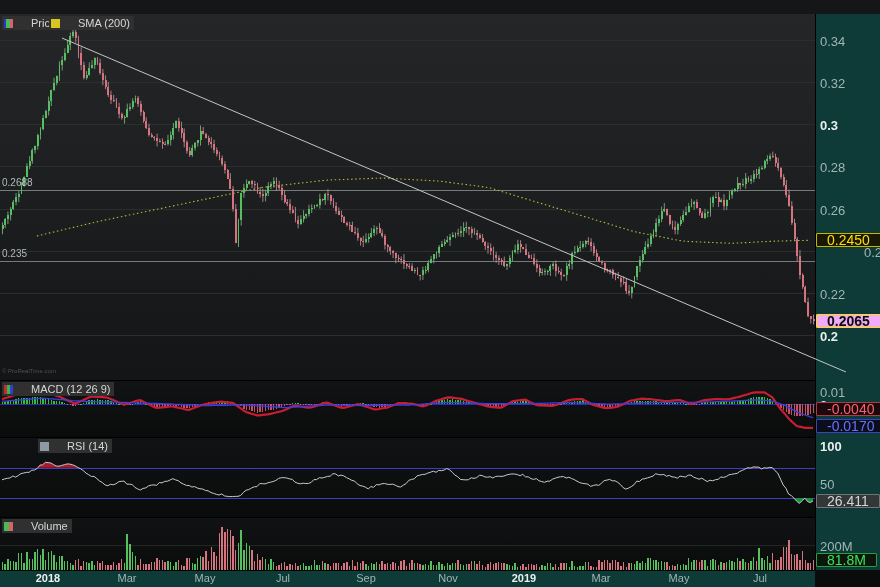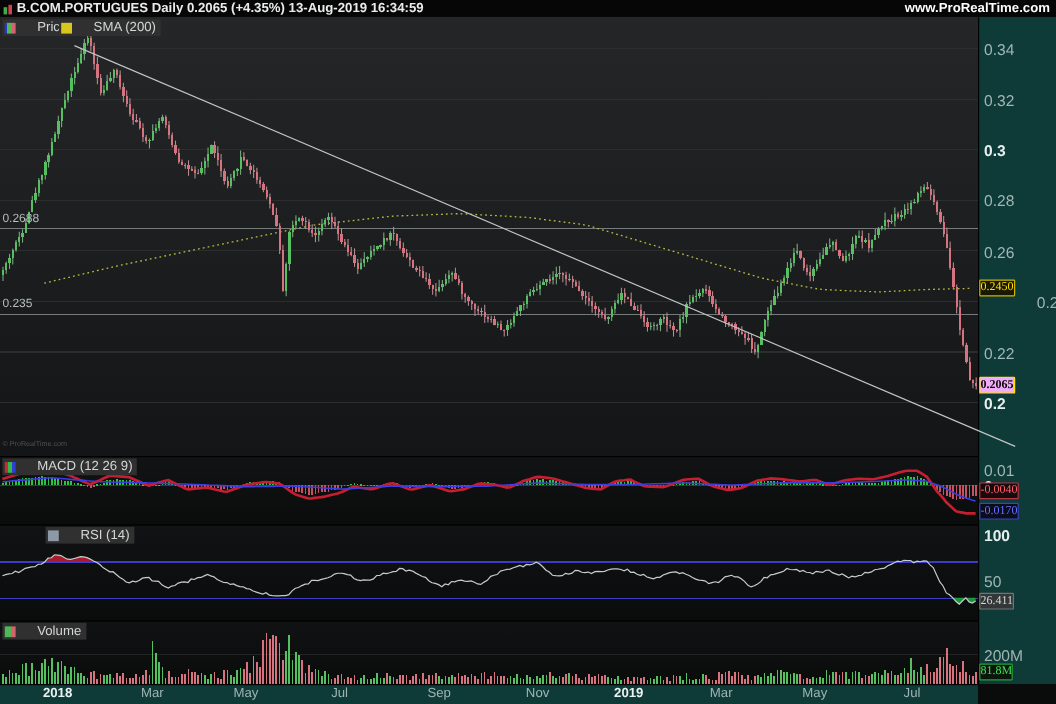--- a/index.html
+++ b/index.html
@@ -40,45 +40,35 @@
   #chip-rsi{left:2px;top:439px;margin-left:36px;}
   #chip-vol{left:2px;top:519px;}
   
   #chart{position:absolute;left:0;top:0;z-index:10;}
   
   #overlay{position:absolute;left:0;top:0;width:880px;height:587px;z-index:20;pointer-events:none;}
   .tick{position:absolute;left:820px;font-size:13px;color:#9fb6b4;white-space:nowrap;}
   .tick-bold{font-weight:bold;color:#e6efed;}
   .date{position:absolute;top:572px;width:36px;text-align:center;font-size:11px;color:#9fb6b4;white-space:nowrap;}
   .date-bold{font-weight:bold;color:#eaf2f0;}
-  .vl{position:absolute;left:816px;font-size:10px;line-height:12px;padding:0 0;border:1px solid;border-radius:1px;white-space:nowrap;font-family:Liberation Serif, serif;}
+  .vl{position:absolute;left:816px;font-size:14px;line-height:12px;padding:0 10px;border:1px solid;border-radius:1px;white-space:nowrap;}
   .vl-sma {color:#ffdf00;border-color:#cdb400;background:#191903;}
   .vl-last{color:#0a0a00;border-color:#ffdf00;background:#f0abfc;font-weight:bold;}
   .vl-red {color:#ff5f6a;border-color:#b43844;background:#190b0d;}
   .vl-blue{color:#6571ff;border-color:#3a44c0;background:#0b0d1c;}
   .vl-gray{color:#d2d6d6;border-color:#707474;background:#333737;}
   .vl-green{color:#3fe255;border-color:#2a9e3a;background:#0b170d;}
   .ann{position:absolute;left:2px;font-size:10px;color:#b4bcbc;white-space:nowrap;}
   #watermark{position:absolute;left:2px;top:368px;font-size:6px;color:#4c5252;z-index:21;}
 </style>
 </head>
 <body>
 
 <div id="root">
 
-  <div id="titlebar">
-    <div class="tl">
-      <span class="tbicon">
-          <i class="g"></i>
-          <i class="r"></i>
-        </span>
-      <span id="title-text">B.COM.PORTUGUES Daily 0.2065 (+4.35%) 13-Aug-2019 16:34:59</span>
-    </div>
-    <span id="site-text">www.ProRealTime.com</span>
-  </div>
 
   <div class="panel" id="p-price"></div>
   <div class="panel" id="p-macd"></div>
   <div class="panel" id="p-rsi"></div>
   <div class="panel" id="p-vol"></div>
   <div id="axis-right"></div>
   <div id="axis-bottom"></div>
   <div id="axis-corner"></div>
 
   <svg id="chart" width="880" height="587">

